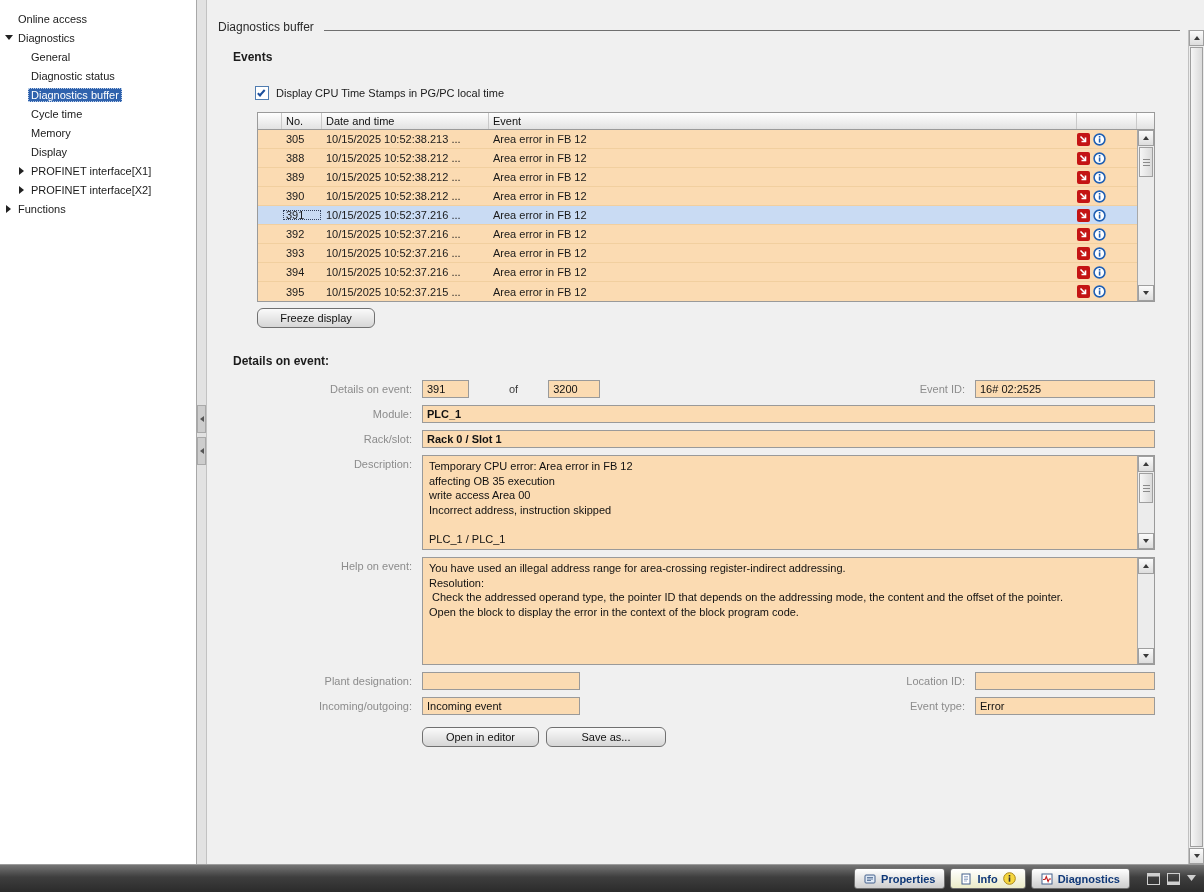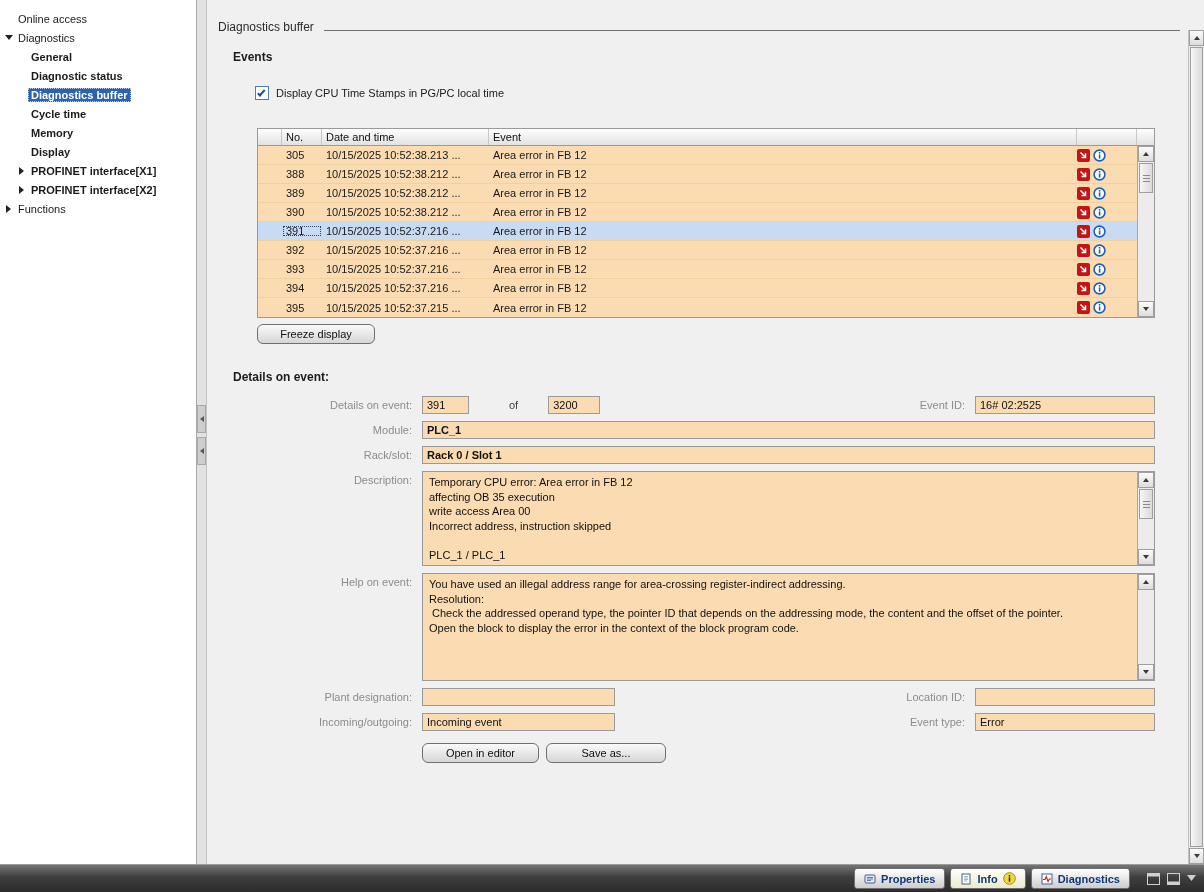--- a/index.html
+++ b/index.html
@@ -5,21 +5,21 @@
   * { margin:0; padding:0; box-sizing:border-box; }
   html,body { width:1204px; height:892px; overflow:hidden; }
   body { font-family:"Liberation Sans","DejaVu Sans",sans-serif; font-size:11px; color:#1a1a1a; background:#e8e8e8; cursor:default; }
 
   .app { position:relative; display:flex; width:1204px; height:864px; background:#f0f0f0; }
 
   
   .sidebar { width:197px; background:#ffffff; border-right:1px solid #a8a8a8; padding-top:9px; flex-shrink:0; overflow:hidden; }
   .tree-item { height:19px; display:flex; align-items:center; white-space:nowrap; }
   .tree-item.lvl0 { padding-left:2px; }
-  .tree-item.lvl1 { padding-left:15px;font-weight:bold; }
+  .tree-item.lvl1 { padding-left:15px; }
   .arrow { width:13px; display:inline-flex; align-items:center; justify-content:center; flex-shrink:0; }
   .tri { display:block; width:0; height:0; }
   .tri-down  { border-left:4px solid transparent; border-right:4px solid transparent; border-top:5px solid #222; }
   .tri-right { border-top:4px solid transparent; border-bottom:4px solid transparent; border-left:5px solid #222; }
   .tri-left  { border-top:3px solid transparent; border-bottom:3px solid transparent; border-right:4px solid #555; }
   .tri-up-s   { border-left:3px solid transparent; border-right:3px solid transparent; border-bottom:4px solid #3a3a3a; }
   .tri-down-s { border-left:3px solid transparent; border-right:3px solid transparent; border-top:4px solid #3a3a3a; }
   .tree-item .label { padding:1px 3px; }
   .tree-item.selected .label { background:#2f62ad; color:#fff; outline:1px dotted #bcd0ea; outline-offset:-1px; }
 
@@ -34,21 +34,21 @@
   .page-title { font-size:12px; color:#2a2a2a; margin-right:10px; white-space:nowrap; }
   .title-line { flex:1; border-bottom:1px solid #6f6f6f; height:1px; margin-top:6px; }
   .section-title { font-weight:bold; font-size:12px; color:#1c1c1c; margin:16px 0 0 26px; }
   .details-title { margin-top:26px; }
 
   .cbrow { display:flex; align-items:center; gap:7px; margin:22px 0 0 48px; }
   .checkbox { width:14px; height:14px; background:#fff; border:1px solid #4f7cb0; display:flex; align-items:center; justify-content:center; cursor:pointer; }
   .checkmark { display:block; width:8px; height:4px; border-left:2px solid #1c4f9c; border-bottom:2px solid #1c4f9c; transform:rotate(-48deg) translate(0,-1px); }
 
   
-  .events-table { margin:28px 33px 0 50px; border:1px solid #9a9a9a; background:#fbdbb2; }
+  .events-table { margin:12px 33px 0 50px; border:1px solid #9a9a9a; background:#fbdbb2; }
   .thead { display:flex; height:17px; background:linear-gradient(#fefefe,#e2e2e2); border-bottom:1px solid #9a9a9a; align-items:stretch; }
   .th { display:flex; align-items:center; padding-left:4px; border-right:1px solid #c9c9c9; color:#111; }
   .th.sel { width:24px; } .th.no { width:40px; } .th.date { width:167px; } .th.evt { flex:1; } .th.icons { width:60px; } .th.sb { width:17px; border-right:none; }
   .tbody { display:flex; }
   .rows { flex:1; min-width:0; }
   .trow { display:flex; height:19px; align-items:center; border-bottom:1px solid #f1cf9f; }
   .trow:last-child { border-bottom:none; }
   .trow.selected { background:#c9dbf3; }
   .cell { white-space:nowrap; overflow:hidden; }
   .cell.sel { width:24px; height:100%; }
@@ -72,21 +72,21 @@
   .btn.open { width:117px; } .btn.save { width:120px; }
 
   
   .details-body { margin:12px 33px 0 0; }
   .frow { display:flex; align-items:center; margin-top:7px; }
   .frow.top { align-items:flex-start; }
   .flabel { width:215px; padding-right:10px; text-align:right; color:#8c8c8c; flex-shrink:0; }
   .frow.top .flabel { padding-top:3px; }
   .rlabel { color:#8c8c8c; padding-right:10px; margin-left:auto; }
   input.field { height:18px; background:#fbdbb2; border:1px solid #9a9a9a; padding:0 4px; font-family:inherit; font-size:11px; color:#111; }
-  .w-47 { width:47px; } .w-52 { width:52px; } .w-180 { width:180px; } .w-178 { width:193px; } .grow { flex:1; min-width:0;font-weight:bold; }
+  .w-47 { width:47px; } .w-52 { width:52px; } .w-180 { width:180px; } .w-178 { width:158px; } .grow { flex:1; min-width:0;font-weight:bold; }
   .of-label { margin:0 30px 0 40px; color:#3c3c3c; }
   .textbox { flex:1; min-width:0; background:#fbdbb2; border:1px solid #9a9a9a; display:flex; }
   .textbox .txt { flex:1; padding:3px 6px; white-space:pre-wrap; line-height:14.5px; color:#111; overflow:hidden; }
   .h-95 { height:95px; } .h-108 { height:108px; }
   .btnrow { display:flex; gap:7px; margin:12px 0 0 215px; }
 
   
   .rscroll { width:16px; flex-shrink:0; display:flex; flex-direction:column; background:#f0f0f0; }
   .rscroll .spacer { height:30px; }
   .rscroll .vscroll { flex:1; width:16px; border-left:1px solid #c0c0c0; }

